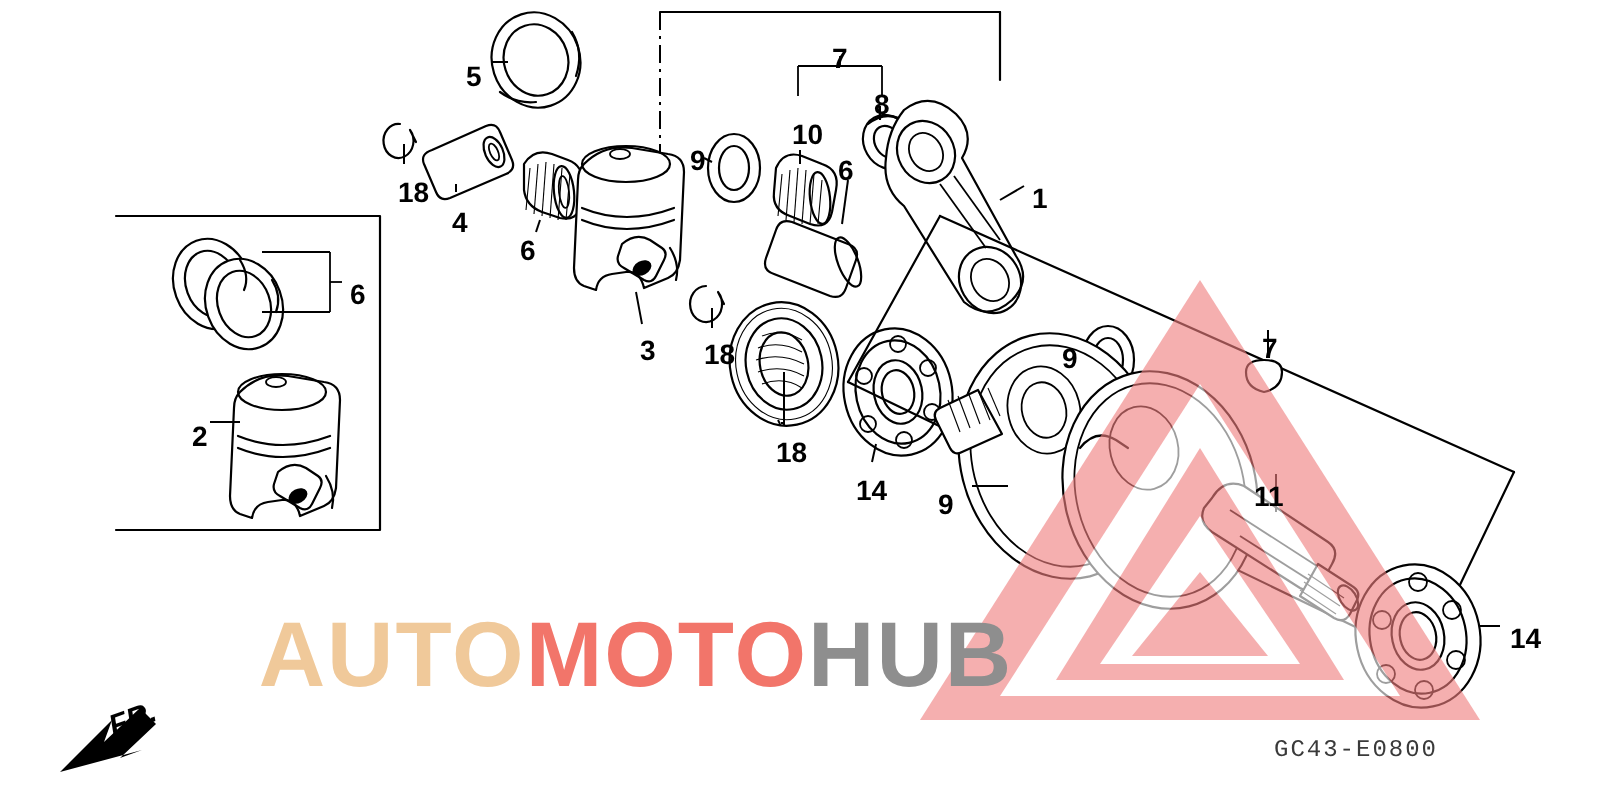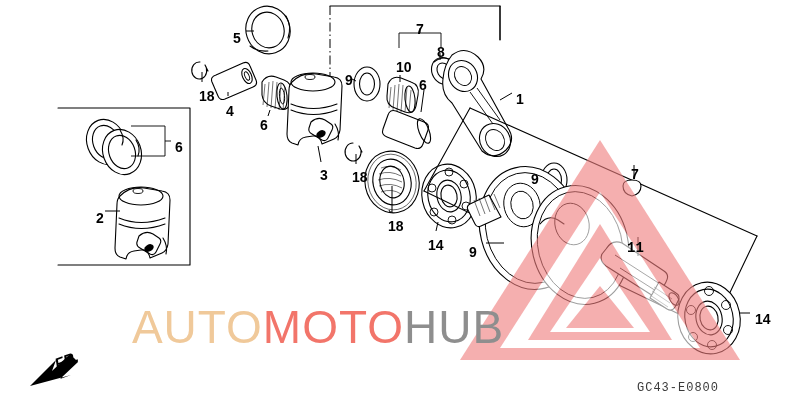--- a/index.html
+++ b/index.html
@@ -22,41 +22,40 @@
     white-space:nowrap;
     user-select:none;
   }
   .partcode{
     position:absolute;
     font-family:"Liberation Mono", monospace;
     font-size:12px;
     letter-spacing:1px;
     color:#3a3a3a;
     white-space:nowrap;
-    margin-top:13px;
   }
   .frlabel{
     position:absolute;
     font-family:"Liberation Sans", sans-serif;
     font-size:15px;
     font-weight:bold;
     font-style:italic;
     color:#000;
     white-space:nowrap;
     transform:rotate(-20deg);
     transform-origin:left bottom;
   }
   #wm{position:absolute;left:0;top:0;width:800px;height:400px;pointer-events:none;}
   .wmtext{
     position:absolute;
     left:0;top:300px;width:636px;
     text-align:center;
     font-family:"Liberation Sans", sans-serif;
     font-size:46px;
-    font-weight:normal;
+    font-weight:bold;
     letter-spacing:1px;
     pointer-events:none;
     user-select:none;
   }
   .wmA{color:#f0c99a;}
   .wmB{color:#f2756a;}
   .wmC{color:#8e8e8e;}
 </style>
 </head>
 <body>
@@ -346,21 +345,21 @@
       <div class="lbl" style="left: 96px; top: 211px;">2</div>
       <div class="lbl" style="left: 320px; top: 168px;">3</div>
       <div class="lbl" style="left: 226px; top: 104px;">4</div>
       <div class="lbl" style="left: 233px; top: 31px;">5</div>
       <div class="lbl" style="left: 175px; top: 140px;">6</div>
       <div class="lbl" style="left: 416px; top: 22px;">7</div>
       <div class="lbl" style="left: 437px; top: 45px;">8</div>
       <div class="lbl" style="left: 345px; top: 73px;">9</div>
       <div class="lbl" style="left: 531px; top: 172px;">9</div>
       <div class="lbl" style="left: 469px; top: 245px;">9</div>
-      <div class="lbl" style="left: 627px; top: 241px; font-family: Liberation Mono, monospace;">11</div>
+      <div class="lbl" style="left: 627px; top: 241px;">11</div>
       <div class="lbl" style="left: 419px; top: 78px;">6</div>
       <div class="lbl" style="left: 396px; top: 60px;">10</div>
       <div class="lbl" style="left: 428px; top: 238px;">14</div>
       <div class="lbl" style="left: 755px; top: 312px;">14</div>
       <div class="lbl" style="left: 260px; top: 118px;">6</div>
       <div class="lbl" style="left: 388px; top: 219px;">18</div>
       <div class="lbl" style="left: 631px; top: 167px;">7</div>
       <div class="lbl" style="left: 199px; top: 89px;">18</div>
       <div class="lbl" style="left: 352px; top: 170px;">18</div>
     </div>

